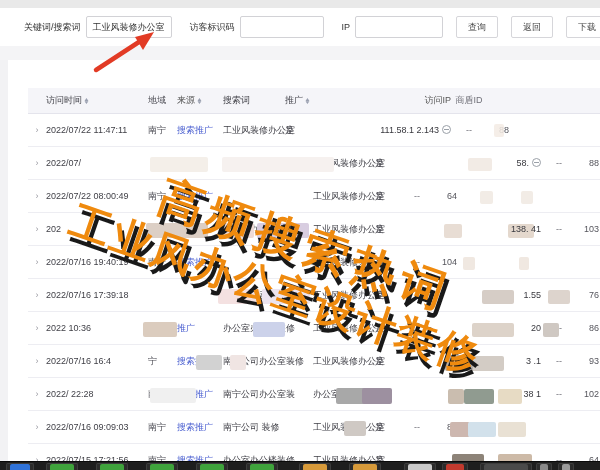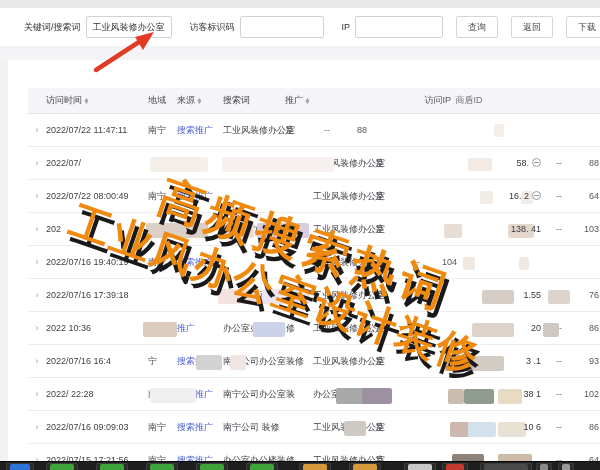--- a/index.html
+++ b/index.html
@@ -121,20 +121,21 @@
     <span class="c c-num"></span>
   </div>
   <div id="rows-host">
   <div class="trow">
     <span class="c c-exp">›</span>
     <span class="c c-time">2022/07/22 11:47:11</span>
     <span class="c c-region">南宁</span>
     <span class="c c-source">搜索推广</span>
     <span class="c c-search">工业风装修办公室</span>
     <span class="c c-promo">是</span>
+    <span class="c c-ip"><span>111.58.1 2.143</span><span class="minus-icon"></span></span>
     <span class="c c-shield">--</span>
     <span class="c c-num">88</span>
   </div>
 
   <div class="trow">
     <span class="c c-exp">›</span>
     <span class="c c-time">2022/07/</span>
     <span class="c c-region"></span>
     <span class="c c-source"></span>
     <span class="c c-keyword"></span>
@@ -146,21 +147,20 @@
   </div>
 
   <div class="trow">
     <span class="c c-exp">›</span>
     <span class="c c-time">2022/07/22 08:00:49</span>
     <span class="c c-region">南宁</span>
     <span class="c c-source">搜索推广</span>
     <span class="c c-keyword"></span>
     <span class="c c-search">工业风装修办公室</span>
     <span class="c c-promo">是</span>
-    <span class="c c-ip"><span>16.  2</span><span class="minus-icon"></span></span>
     <span class="c c-shield">--</span>
     <span class="c c-num">64</span>
   </div>
 
   <div class="trow">
     <span class="c c-exp">›</span>
     <span class="c c-time">202</span>
     <span class="c c-region"></span>
     <span class="c c-source"></span>
     <span class="c c-keyword">办公室办公楼装修</span>
@@ -236,21 +236,20 @@
   </div>
 
   <div class="trow">
     <span class="c c-exp">›</span>
     <span class="c c-time">2022/07/16 09:09:03</span>
     <span class="c c-region">南宁</span>
     <span class="c c-source">搜索推广</span>
     <span class="c c-keyword">南宁公司 装修</span>
     <span class="c c-search">工业风装修办公室</span>
     <span class="c c-promo">是</span>
-    <span class="c c-ip"><span>10   6</span></span>
     <span class="c c-shield">--</span>
     <span class="c c-num">86</span>
   </div>
 
   <div class="trow">
     <span class="c c-exp">›</span>
     <span class="c c-time">2022/07/15 17:21:56</span>
     <span class="c c-region">南宁</span>
     <span class="c c-source">搜索推广</span>
     <span class="c c-keyword">办公室办公楼装修</span>

